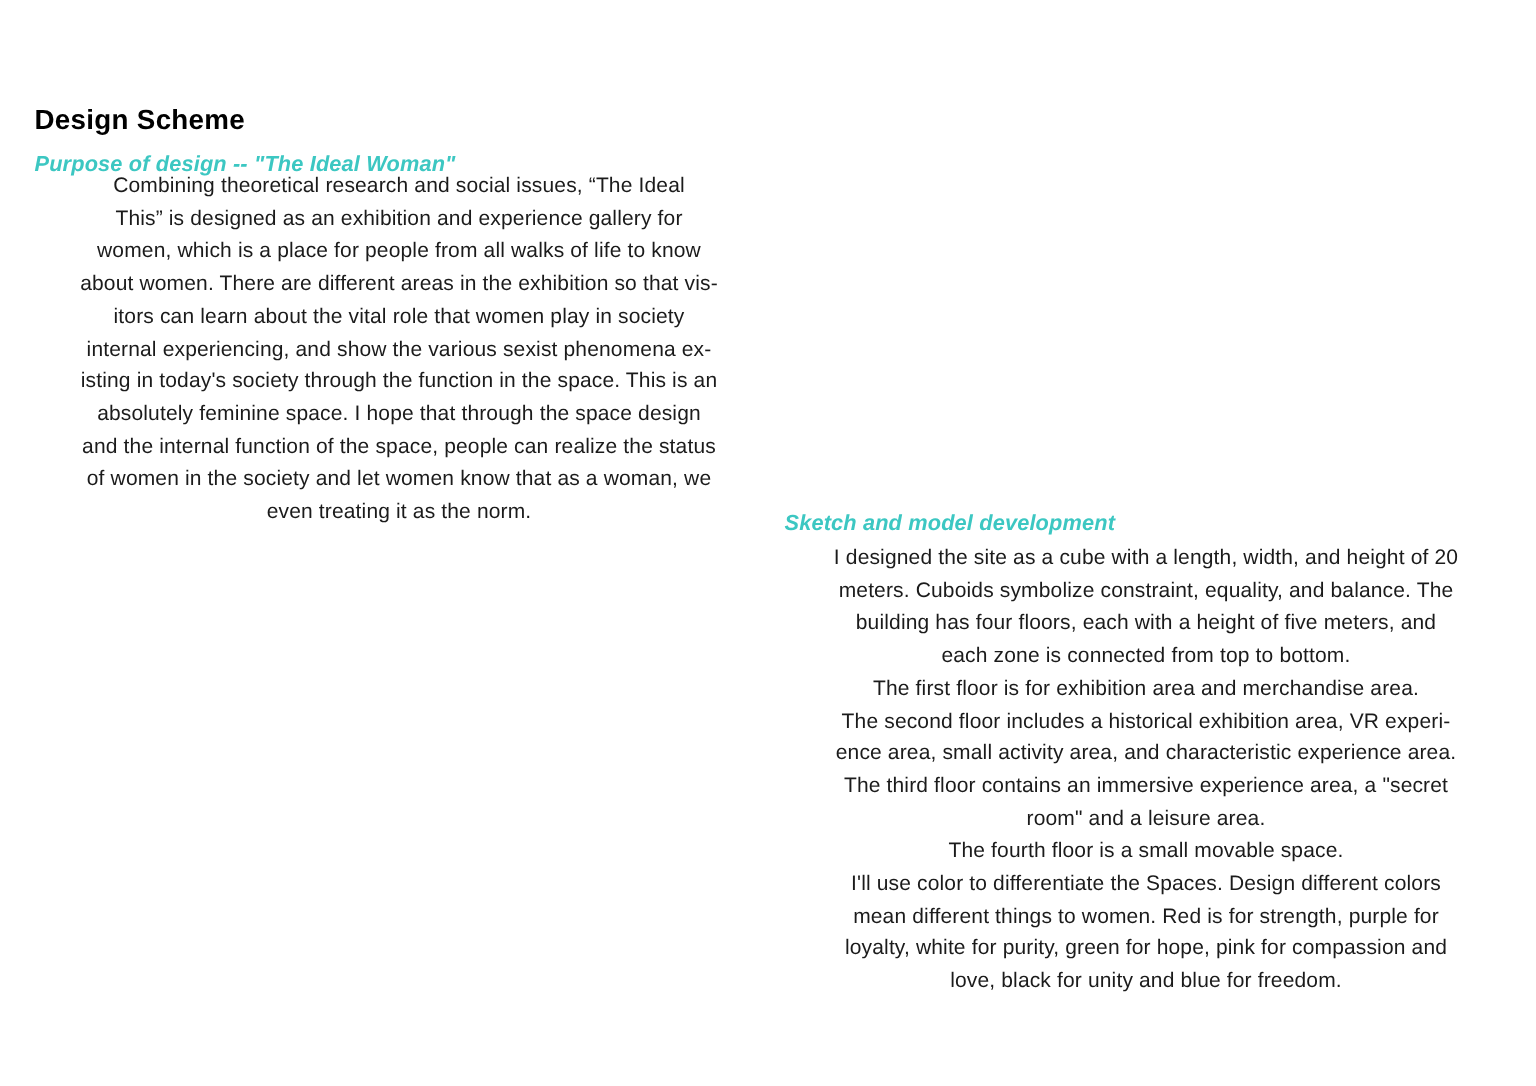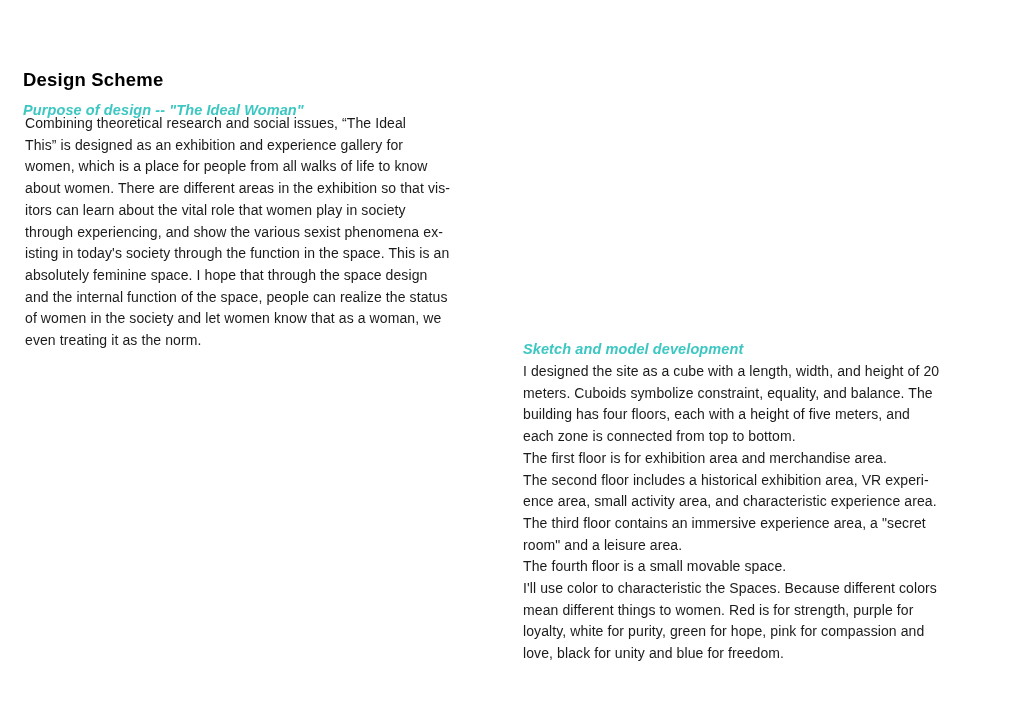--- a/index.html
+++ b/index.html
@@ -40,20 +40,21 @@
     left: 523px;
     top: 329px;
     text-align: center;
   }
   .para {
     position: absolute;
     font-size: 14px;
     line-height: 21.7px;
     letter-spacing: 0.1px;
     color: #1b1b1b;
+    text-align: center;
   }
   .para .b {
     font-weight: normal;
   }
   .para-purpose {
     left: 25px;
     top: 113px;
     width: 482px;
   }
   .para-sketch {
@@ -73,40 +74,40 @@
   <h1 class="page-title">Design Scheme</h1>
 
   <h2 class="section-heading heading-purpose accent" style="color: rgb(60, 199, 194);">Purpose of design -- "The Ideal Woman"</h2>
 
   <div class="para para-purpose">
       <div class="line"><span>Combining theoretical research and social issues, “The Ideal</span></div>
       <div class="line"><span>This” is designed as an </span><span class="b">exhibition and experience gallery for</span></div>
       <div class="line"><span class="b">women,</span><span> which is a place for people from all walks of life to know</span></div>
       <div class="line"><span>about women. There are different areas in the exhibition so that vis-</span></div>
       <div class="line"><span>itors can learn about the vital role that women play in society</span></div>
-      <div class="line"><span>through experiencing, and show the various sexist phenomena ex-</span></div>
+      <div class="line"><span>internal experiencing, and show the various sexist phenomena ex-</span></div>
       <div class="line"><span>isting in today's society through the function in the space. This is an</span></div>
       <div class="line"><span>absolutely feminine space. I hope that through the space design</span></div>
       <div class="line"><span>and the internal function of the space, people can realize the status</span></div>
       <div class="line"><span>of women in the society and let women know that as a woman, we</span></div>
       <div class="line"><span>even treating it as the norm.</span></div>
     </div>
 
   <h2 class="section-heading heading-sketch accent" style="color: rgb(60, 199, 194);">Sketch and model development</h2>
 
   <div class="para para-sketch">
       <div class="line"><span>I designed the site as a cube with a length, width, and height of 20</span></div>
       <div class="line"><span>meters. Cuboids symbolize constraint, equality, and balance. The</span></div>
       <div class="line"><span>building has four floors, each with a height of five meters, and</span></div>
       <div class="line"><span>each zone is connected from top to bottom.</span></div>
       <div class="line"><span class="b">The first floor</span><span> is for exhibition area and merchandise area.</span></div>
       <div class="line"><span class="b">The second floor</span><span> includes a historical exhibition area, VR experi-</span></div>
       <div class="line"><span>ence area, small activity area, and characteristic experience area.</span></div>
       <div class="line"><span class="b">The third floor</span><span> contains an immersive experience area, a "secret</span></div>
       <div class="line"><span>room" and a leisure area.</span></div>
       <div class="line"><span class="b">The fourth floor</span><span> is a small movable space.</span></div>
-      <div class="line"><span>I'll use color to characteristic the Spaces. Because different colors</span></div>
+      <div class="line"><span>I'll use color to differentiate the Spaces. Design different colors</span></div>
       <div class="line"><span>mean different things to women. Red is for strength, purple for</span></div>
       <div class="line"><span>loyalty, white for purity, green for hope, pink for compassion and</span></div>
       <div class="line"><span>love, black for unity and blue for freedom.</span></div>
     </div>
 
 </div>
 
 </body></html>

